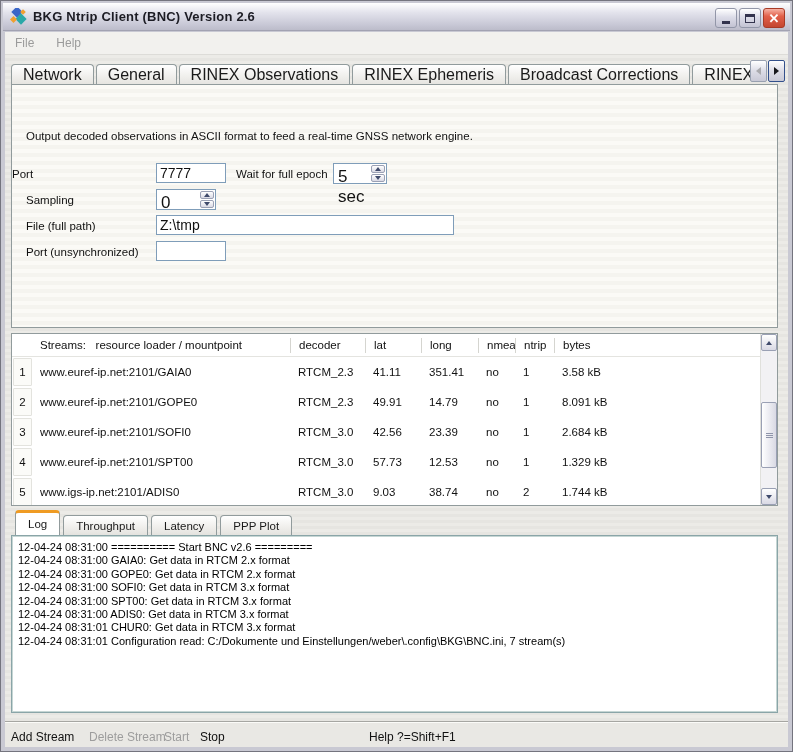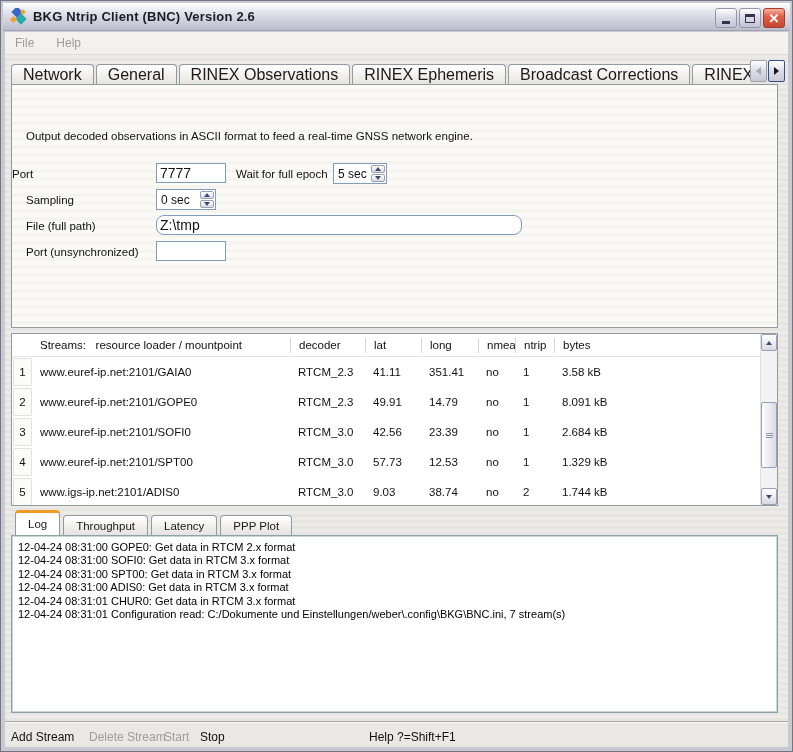--- a/index.html
+++ b/index.html
@@ -81,21 +81,21 @@
   .desc { position:absolute; left:14px; top:45px; font-size:11.5px; color:#111; }
   .flabel { position:absolute; font-size:11.5px; color:#111; line-height:20px; }
   .tinput {
     position:absolute; height:20px; border:1px solid #7f9db9; background:#fff;
     font-family:"Liberation Sans",sans-serif; font-size:14px; color:#111; padding:0 3px;
   }
   .spinbox {
     position:absolute; height:21px; border:1px solid #7f9db9; background:#fff;
     display:flex; align-items:stretch;
   }
-  .spin-text { flex:1; font-size:12px; color:#111; padding:3px 0 0 4px; }
+  .spin-text { flex:1; font-size:17px; color:#111; padding:3px 0 0 4px; }
   .spin-btns { width:16px; display:flex; flex-direction:column; padding:1px; gap:1px; }
   .spin-btn {
     flex:1; border:1px solid #9aa0b4; border-radius:2px;
     background:linear-gradient(#ffffff,#d9d9e4);
     display:flex; align-items:center; justify-content:center;
   }
   .tri-up { width:0; height:0; border:3px solid transparent; border-bottom:4px solid #3f4a6b; border-top:none; }
   .tri-down { width:0; height:0; border:3px solid transparent; border-top:4px solid #3f4a6b; border-bottom:none; }
 
   
@@ -237,21 +237,21 @@
           <div class="spin-btn">
               <span class="tri-up"></span>
             </div>
           <div class="spin-btn">
               <span class="tri-down"></span>
             </div>
         </div>
       </div>
 
       <div class="flabel" style="left:14px; top:131px;">File (full path)</div>
-      <input class="tinput" style="left: 144px; top: 130px; width: 366px; border-radius: 8px;" value="Z:\tmp">
+      <input class="tinput" style="left: 144px; top: 130px; width: 298px;" value="Z:\tmp">
 
       <div class="flabel" style="left:14px; top:157px;">Port (unsynchronized)</div>
       <input class="tinput" style="left: 144px; top: 156px; width: 70px;" value="">
     </div>
 
     <div class="streams">
       <div class="table-main">
         <div class="thead">
           <div class="hspacer"></div>
           <div class="th c-mount" style="border-left:none;">Streams:   resource loader / mountpoint</div>
@@ -333,20 +333,22 @@
     </div>
 
     <div class="logtabstrip">
       <div class="logtab active">Log</div>
       <div class="logtab">Throughput</div>
       <div class="logtab">Latency</div>
       <div class="logtab">PPP Plot</div>
     </div>
 
     <div class="logbox">
+      <div class="logline">12-04-24 08:31:00 ========== Start BNC v2.6 =========</div>
+      <div class="logline">12-04-24 08:31:00 GAIA0: Get data in RTCM 2.x format</div>
       <div class="logline">12-04-24 08:31:00 GOPE0: Get data in RTCM 2.x format</div>
       <div class="logline">12-04-24 08:31:00 SOFI0: Get data in RTCM 3.x format</div>
       <div class="logline">12-04-24 08:31:00 SPT00: Get data in RTCM 3.x format</div>
       <div class="logline">12-04-24 08:31:00 ADIS0: Get data in RTCM 3.x format</div>
       <div class="logline">12-04-24 08:31:01 CHUR0: Get data in RTCM 3.x format</div>
       <div class="logline">12-04-24 08:31:01 Configuration read: C:/Dokumente und Einstellungen/weber\.config\BKG\BNC.ini, 7 stream(s)</div>
     </div>
 
     <div class="bottombar">
       <span class="bbtn" style="left:6px;">Add Stream</span>

